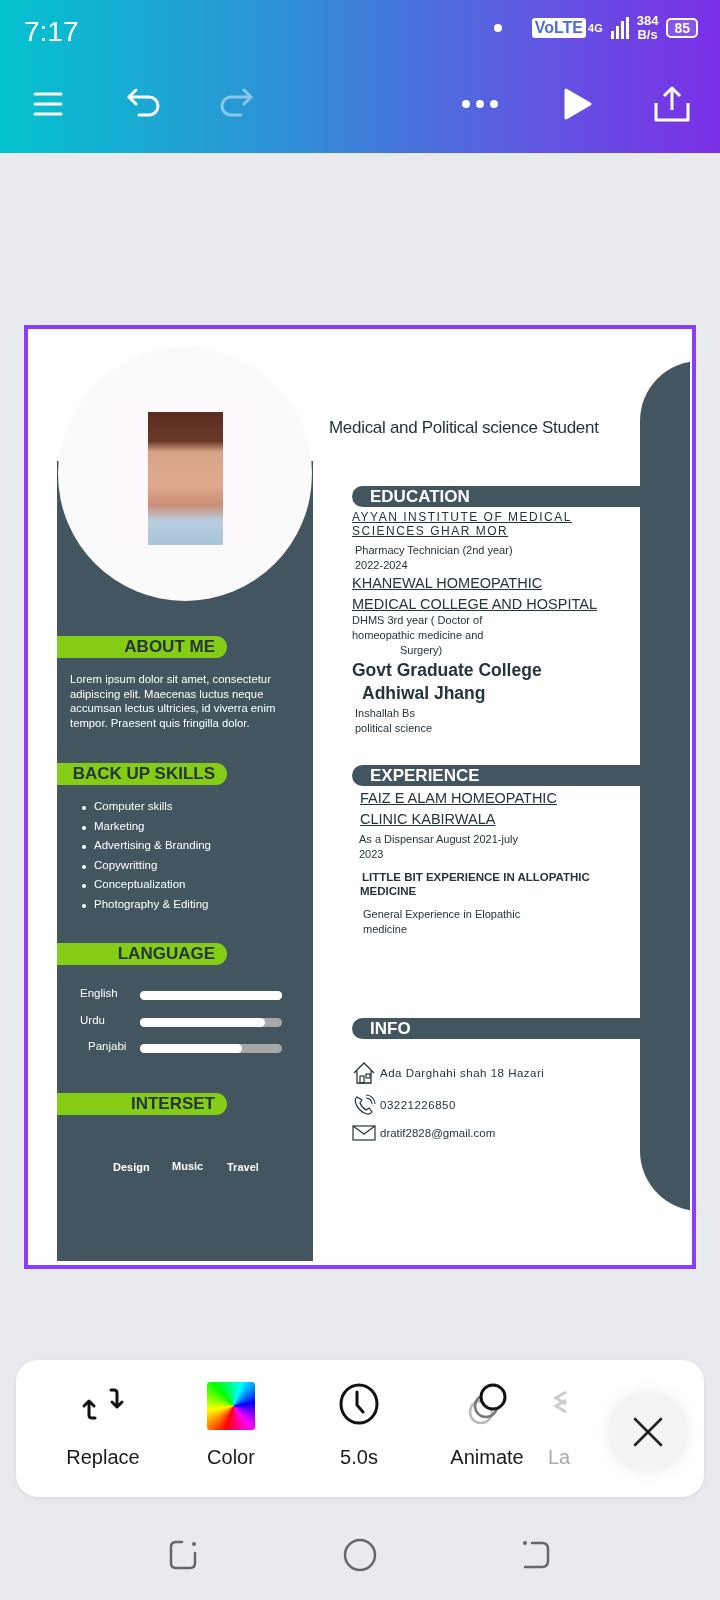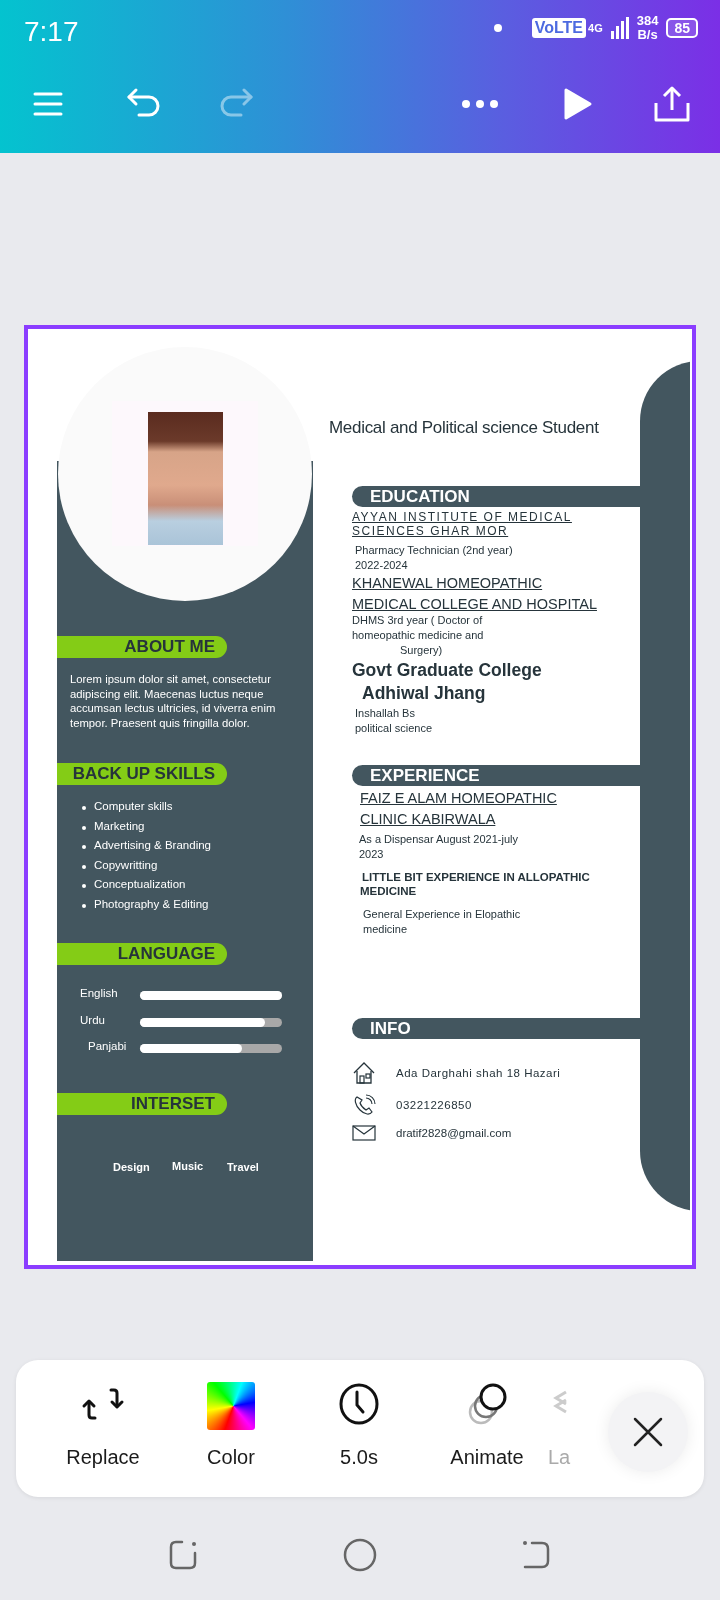--- a/index.html
+++ b/index.html
@@ -28,21 +28,21 @@
   .lang-row{position:absolute;left:50px;color:#fff;font-size:11.5px;}
   .lang-bar{position:absolute;left:110px;width:142px;height:9px;border-radius:5px;background:#a8a8a8;}
   .lang-fill{height:9px;border-radius:5px;background:#fff;}
   .interest{position:absolute;color:#fff;font-size:11px;font-weight:600;}
   .name{position:absolute;left:298px;top:36px;font-size:36px;color:#26343b;letter-spacing:0.5px;}
   .subtitle{position:absolute;left:299px;top:87px;font-size:17px;color:#26343b;letter-spacing:-0.3px;}
   .right-shape{position:absolute;left:610px;top:30px;width:60px;height:850px;background:#43565f;border-radius:60px 0 0 60px;}
   .sec-bar{position:absolute;left:322px;height:21px;width:300px;background:#43565f;border-radius:12px 0 0 12px;color:#fff;font-weight:700;font-size:17px;padding-left:18px;line-height:21px;}
   .t{position:absolute;color:#26343b;}
   .ul{text-decoration:underline;}
-  .info-row{position:absolute;left:322px;display:flex;align-items:center;gap:20px;font-size:11.5px;color:#26343b;letter-spacing:0.5px;}
+  .info-row{position:absolute;left:322px;display:flex;align-items:center;gap:4px;font-size:11.5px;color:#26343b;letter-spacing:0.5px;}
   .bottom-panel{position:absolute;left:16px;top:1360px;width:688px;height:137px;background:#fff;border-radius:22px;box-shadow:0 1px 4px rgba(0,0,0,0.08);}
   .tool{position:absolute;top:22px;width:110px;text-align:center;}
   .tool .lbl{font-size:20px;color:#1b1b1b;margin-top:16px;}
   .close-fab{position:absolute;left:608px;top:1392px;width:80px;height:80px;border-radius:50%;background:#f3f3f5;box-shadow:0 0 16px rgba(0,0,0,0.08);display:flex;align-items:center;justify-content:center;}
   .navbar{position:absolute;left:0;top:1510px;width:720px;height:90px;}
   .nav-btn{position:absolute;top:25px;width:40px;height:40px;display:flex;align-items:center;justify-content:center;}
 </style>
 </head>
 <body>
 

